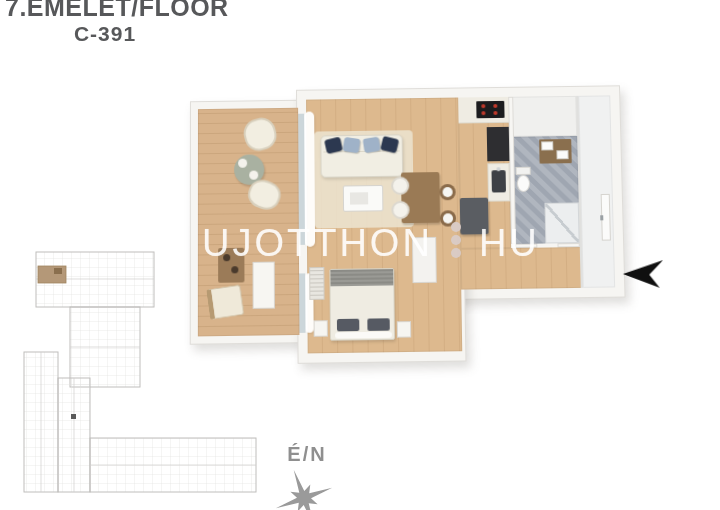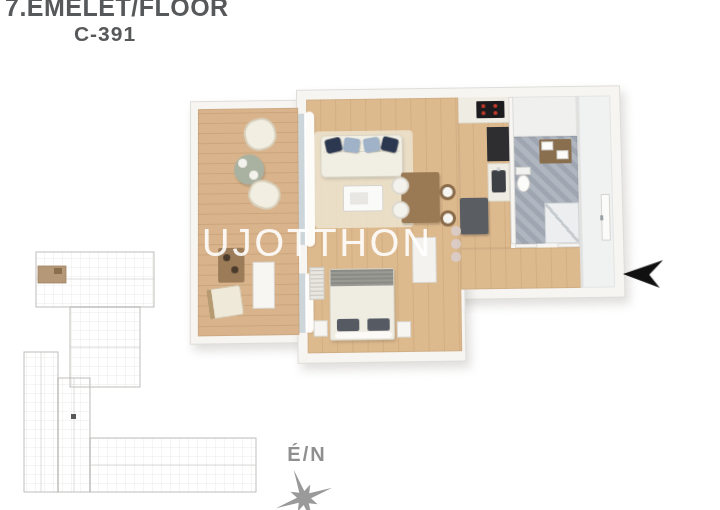--- a/index.html
+++ b/index.html
@@ -111,21 +111,21 @@
     linear-gradient(to top right,rgba(0,0,0,0) 47%,#c7ccd0 47%,#c7ccd0 53%,rgba(0,0,0,0) 53%),#eceeef;
     border:1px solid #d4d7d9;}
   .entry-door{left:408px;top:108px;width:9px;height:46px;background:#fbfbfa;border:1px solid #d6d4cf;}
   .entry-door i{position:absolute;left:-2px;top:20px;width:3px;height:5px;background:#9aa0a4;}
 
   
   .arrow-svg{left:428px;top:174px;width:40px;height:30px;}
 
   
   .watermark{
-    position:absolute;left:202px;top:222px;z-index:6;display:flex;align-items:center;gap:18px;
+    position:absolute;left:202px;top:222px;z-index:6;display:flex;gap:18px;
     color:rgba(255,255,255,.82);font-size:38px;letter-spacing:3px;font-weight:normal;
     text-shadow:0 0 1px rgba(255,255,255,.4);
   }
   .watermark .dots{display:flex;flex-direction:column;gap:3px;}
   .watermark .dot{width:10px;height:10px;border-radius:50%;background:#d9cbc7;opacity:.95;}
 
   
   .minimap{position:absolute;left:8px;top:240px;width:250px;height:270px;}
 
   
@@ -240,20 +240,21 @@
   </svg>
 </div>
 
 <div class="watermark">
   <span>UJOTTHON</span>
   <span class="dots">
     <span class="dot"></span>
     <span class="dot"></span>
     <span class="dot"></span>
   </span>
+  <span>HU</span>
 </div>
 
 <svg class="minimap" viewBox="0 0 250 270">
   <defs>
     <pattern id="pgrid" width="9" height="9" patternUnits="userSpaceOnUse">
       <path d="M9 0H0V9" fill="none" stroke="#e2e1df" stroke-width="0.7"></path>
     </pattern>
   </defs>
   <g stroke="#bfbebc" stroke-width="1" fill="url(#pgrid)">
     <rect x="28" y="12" width="118" height="55"></rect>

